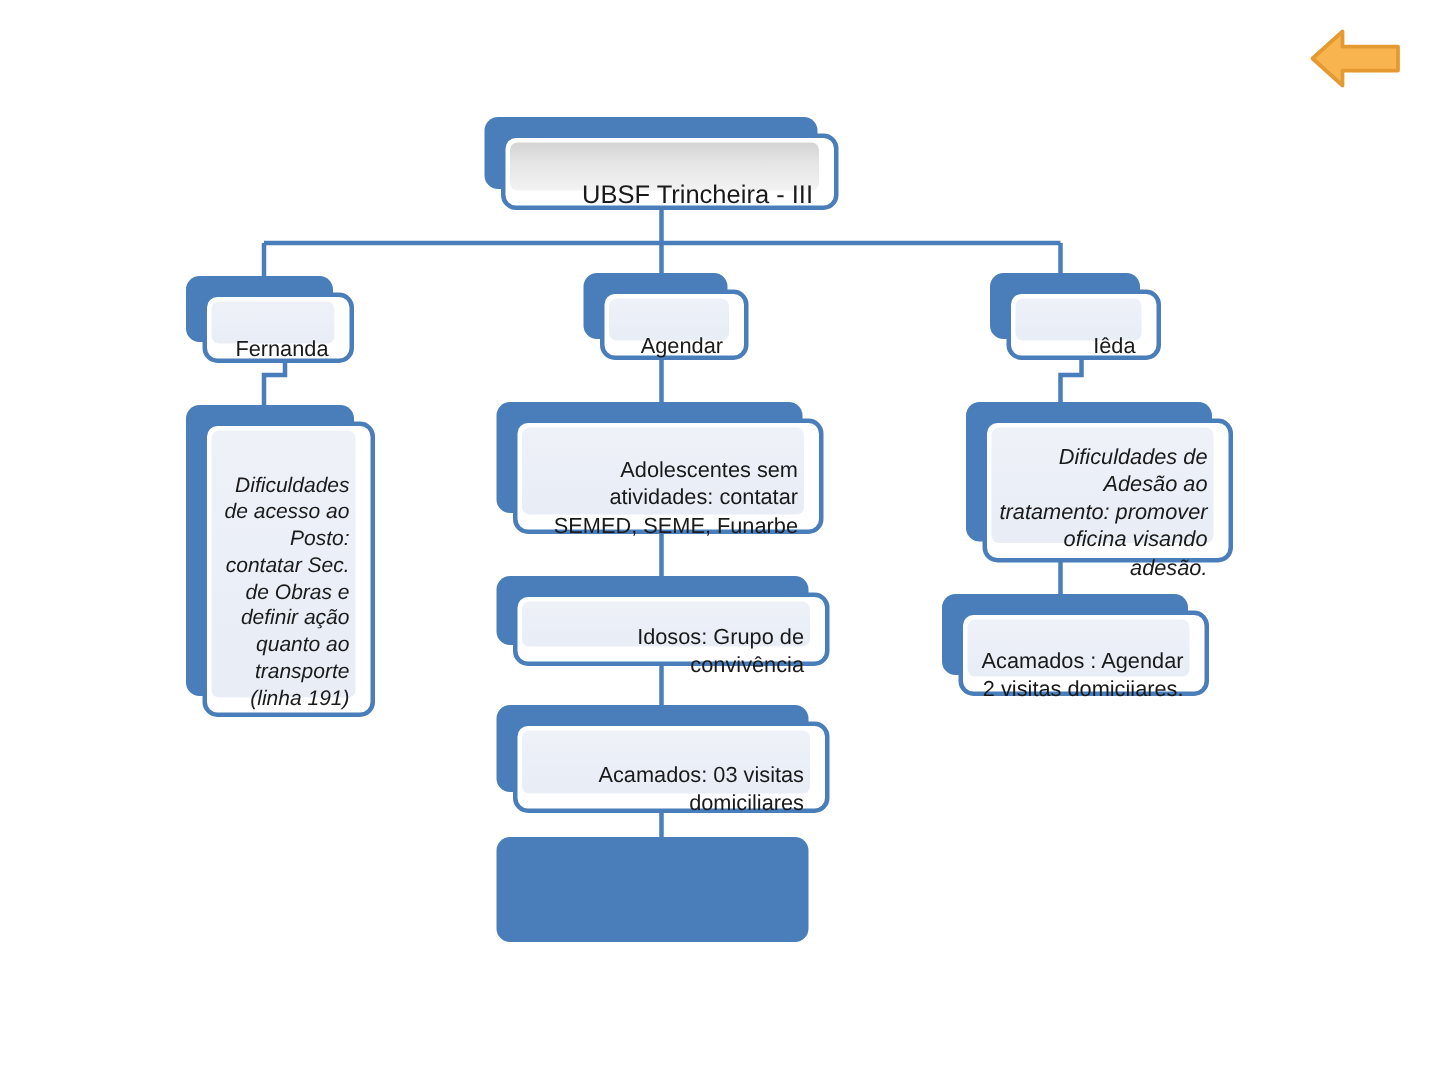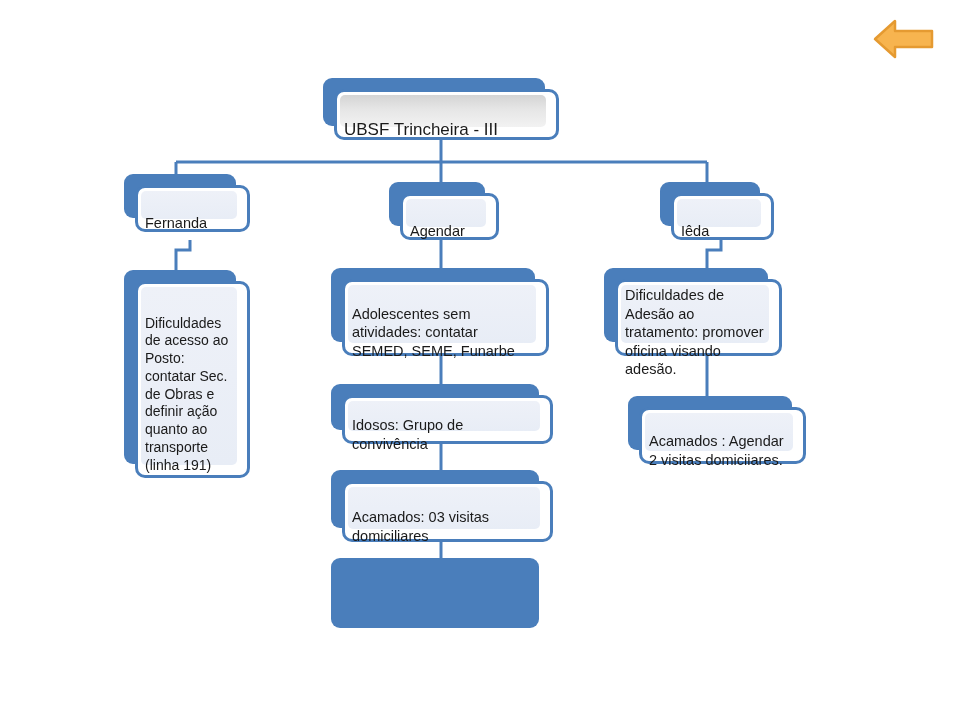--- a/index.html
+++ b/index.html
@@ -67,21 +67,21 @@
     border-radius: 5px;
     background: linear-gradient(180deg, #eef1f8 0%, #e8edf6 100%);
     display: flex;
     align-items: center;
     justify-content: center;
     box-sizing: border-box;
   }
   .node .label {
     display: block;
     width: 100%;
-    text-align: left;
+    text-align: right;
     color: #1a1a1a;
     font-size: 14.5px;
     line-height: 1.28;
     padding: 0 4px;
     box-sizing: border-box;
     white-space: pre-line;
     margin-top: 37px;
   }
 
   
@@ -137,30 +137,30 @@
 
   <div class="node root" style="left:323px; top:78px; width:236px; height:62px;">
     <div class="plate"></div>
     <div class="card">
       <div class="panel">
         <span class="label">UBSF Trincheira - III</span>
       </div>
     </div>
   </div>
 
-  <div class="node" style="left:124px; top:174px; width:126px; height:58px;">
+  <div class="node" style="left:124px; top:184px; width:112px; height:58px;">
     <div class="plate"></div>
     <div class="card">
       <div class="panel">
         <span class="label">Fernanda</span>
       </div>
     </div>
   </div>
 
-  <div class="node narrow" style="left:124px; top:270px; width:126px; height:208px;">
+  <div class="node narrow" style="left:124px; top:270px; width:126px; height:208px;font-style:italic;">
     <div class="plate"></div>
     <div class="card">
       <div class="panel">
         <span class="label">Dificuldades de acesso ao Posto: contatar Sec. de Obras e definir ação quanto ao transporte (linha 191)</span>
       </div>
     </div>
   </div>
 
   <div class="node" style="left:389px; top:182px; width:110px; height:58px;">
     <div class="plate"></div>
@@ -204,21 +204,21 @@
 
   <div class="node" style="left:660px; top:182px; width:114px; height:58px;">
     <div class="plate"></div>
     <div class="card">
       <div class="panel">
         <span class="label">Iêda</span>
       </div>
     </div>
   </div>
 
-  <div class="node" style="left:604px; top:268px; width:178px; height:88px;">
+  <div class="node" style="left:644px; top:268px; width:178px; height:107px;font-style:italic;">
     <div class="plate"></div>
     <div class="card">
       <div class="panel">
         <span class="label">Dificuldades de Adesão ao tratamento: promover oficina visando adesão.</span>
       </div>
     </div>
   </div>
 
   <div class="node" style="left:628px; top:396px; width:178px; height:68px;">
     <div class="plate"></div>

